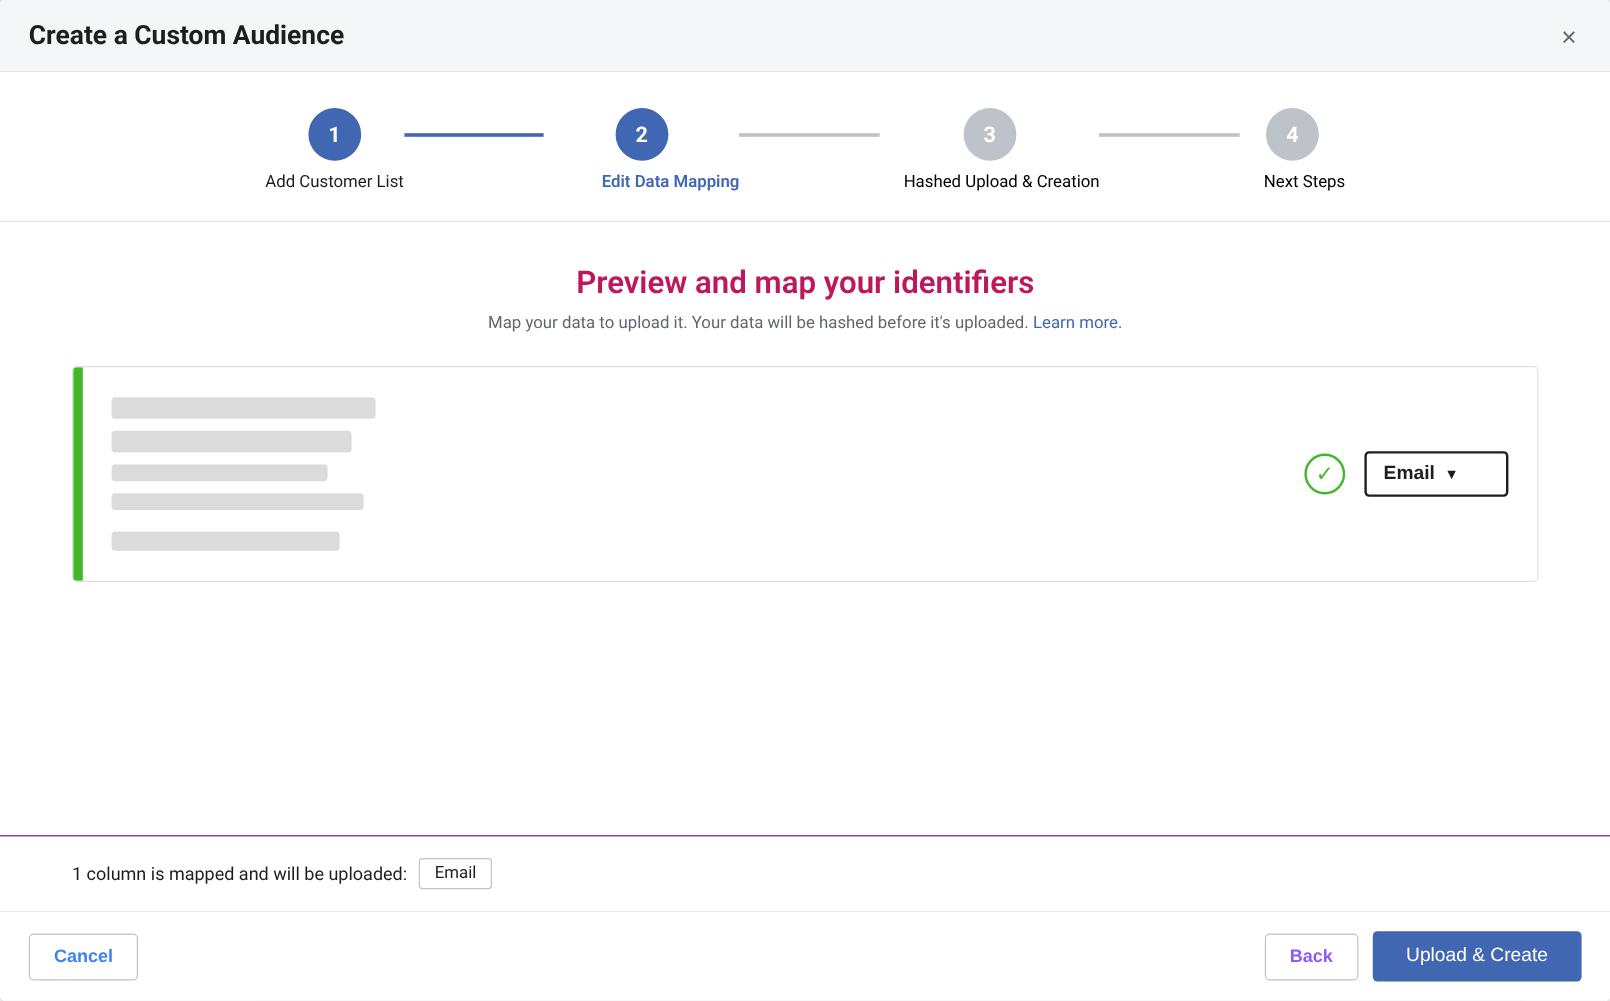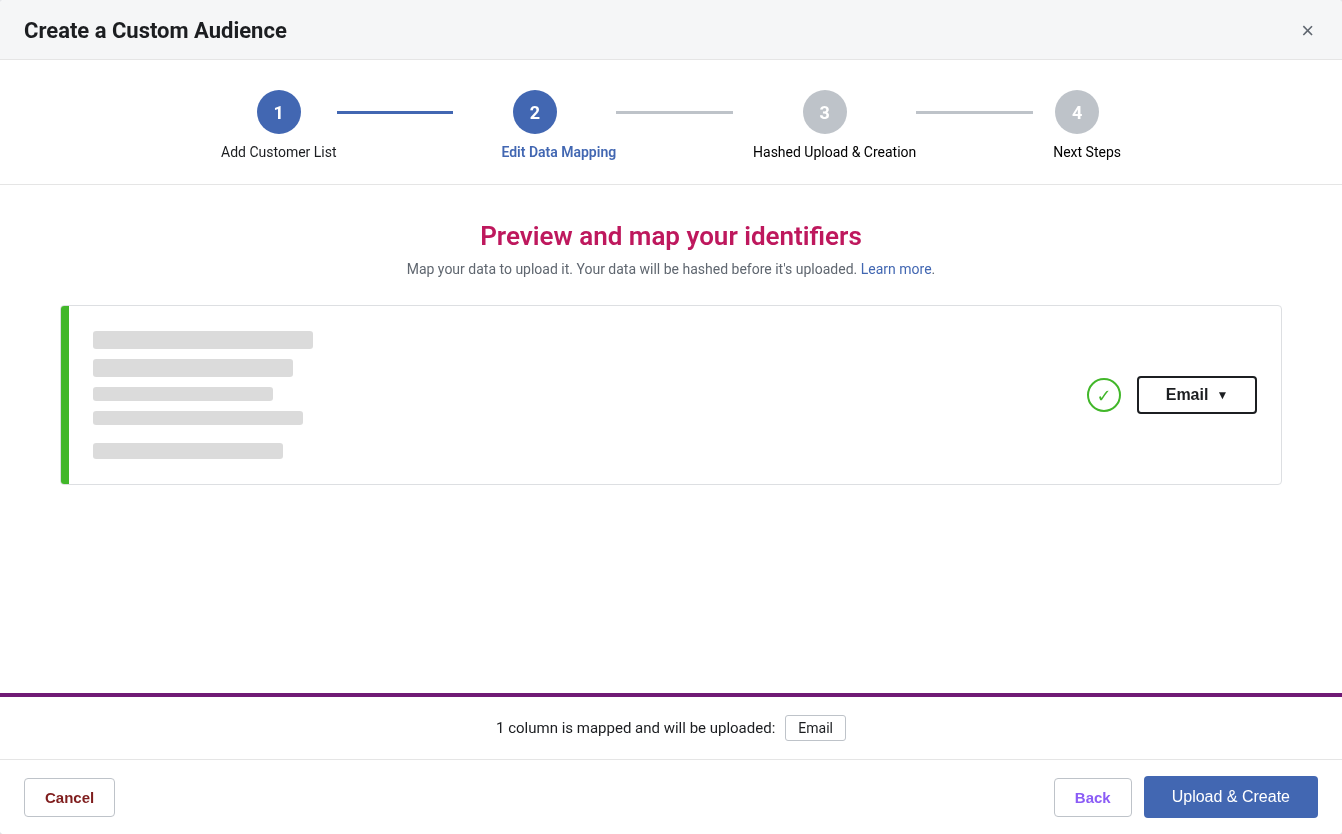--- a/index.html
+++ b/index.html
@@ -1,15 +1,15 @@
 <!DOCTYPE html>
 <html><head>
   <meta charset="utf-8">
   <style>
-    * { box-sizing: border-box; margin: 0; padding: 0; justify-content: center; }
+    * { box-sizing: border-box; margin: 0; padding: 0; }
     body {
       font-family: -apple-system, BlinkMacSystemFont, 'Segoe UI', Roboto, Helvetica, Arial, sans-serif;
       background: #f0f2f5;
       display: flex;
       align-items: center;
       justify-content: center;
       min-height: 100vh;
     }
     .modal {
       background: #fff;
@@ -201,21 +201,21 @@
       cursor: pointer;
       gap: 8px;
       min-width: 120px;
     }
     .dropdown-arrow {
       font-size: 12px;
     }
     
     .summary-bar {
       padding: 18px 60px;
-      border-top: 4px solid #701a75;
+      border-top: 1px solid #701a75;
       display: flex;
       align-items: center;
       gap: 10px;
       font-size: 15px;
       color: #1c1e21;
     }
     .summary-tag {
       border: 1px solid #bec3c9;
       border-radius: 3px;
       padding: 4px 12px;
@@ -233,21 +233,21 @@
       background: #fff;
       border-radius: 0 0 4px 4px;
     }
     .btn-cancel {
       background: #fff;
       border: 1px solid #bec3c9;
       border-radius: 4px;
       padding: 10px 20px;
       font-size: 15px;
       font-weight: 600;
-      color: #7f1d1d;
+      color: #3b82f6;
       cursor: pointer;
     }
     .action-bar-right {
       display: flex;
       gap: 12px;
       align-items: center;
     }
     .btn-back {
       background: #fff;
       border: 1px solid #bec3c9;

